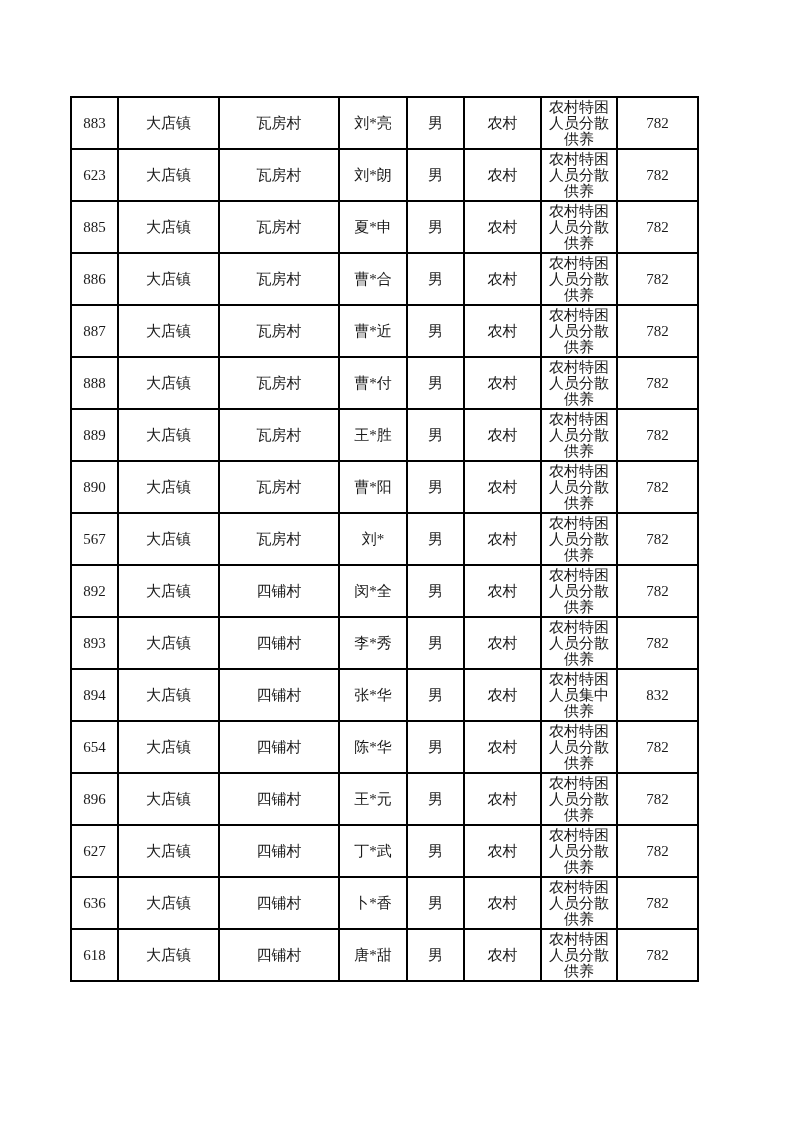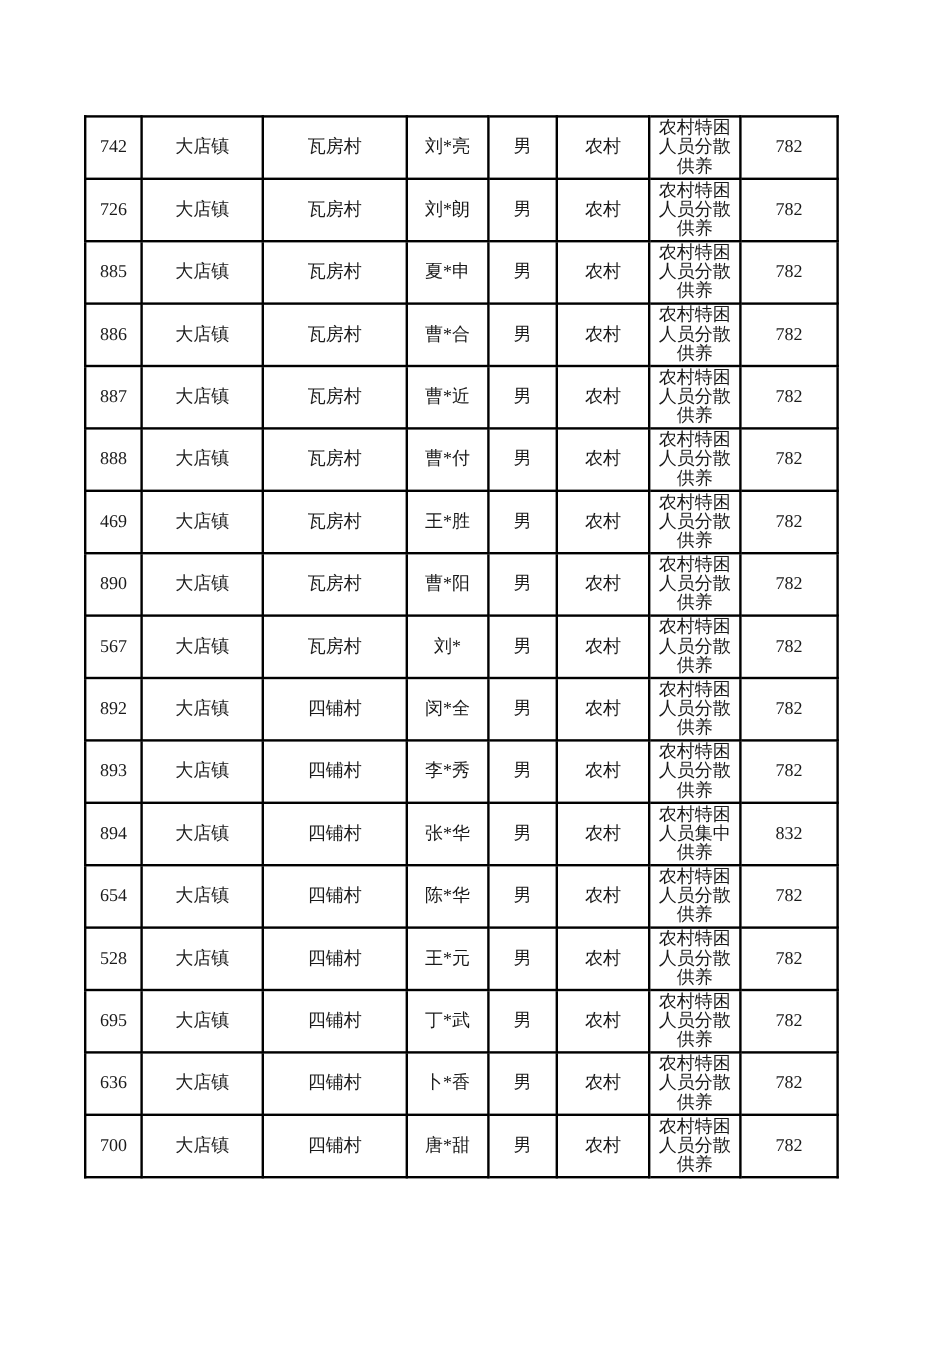--- a/index.html
+++ b/index.html
@@ -50,31 +50,31 @@
       <col style="width:101px">
       <col style="width:120px">
       <col style="width:68px">
       <col style="width:57px">
       <col style="width:77px">
       <col style="width:76px">
       <col style="width:81px">
     </colgroup>
     <tbody>
         <tr>
-          <td>742</td>
+          <td>883</td>
           <td>大店镇</td>
           <td>瓦房村</td>
           <td>刘*亮</td>
           <td>男</td>
           <td>农村</td>
           <td class="support-type">农村特困人员分散供养</td>
           <td>782</td>
         </tr>
         <tr>
-          <td>726</td>
+          <td>623</td>
           <td>大店镇</td>
           <td>瓦房村</td>
           <td>刘*朗</td>
           <td>男</td>
           <td>农村</td>
           <td class="support-type">农村特困人员分散供养</td>
           <td>782</td>
         </tr>
         <tr>
           <td>885</td>
@@ -110,21 +110,21 @@
           <td>888</td>
           <td>大店镇</td>
           <td>瓦房村</td>
           <td>曹*付</td>
           <td>男</td>
           <td>农村</td>
           <td class="support-type">农村特困人员分散供养</td>
           <td>782</td>
         </tr>
         <tr>
-          <td>469</td>
+          <td>889</td>
           <td>大店镇</td>
           <td>瓦房村</td>
           <td>王*胜</td>
           <td>男</td>
           <td>农村</td>
           <td class="support-type">农村特困人员分散供养</td>
           <td>782</td>
         </tr>
         <tr>
           <td>890</td>
@@ -180,51 +180,51 @@
           <td>654</td>
           <td>大店镇</td>
           <td>四铺村</td>
           <td>陈*华</td>
           <td>男</td>
           <td>农村</td>
           <td class="support-type">农村特困人员分散供养</td>
           <td>782</td>
         </tr>
         <tr>
-          <td>528</td>
+          <td>896</td>
           <td>大店镇</td>
           <td>四铺村</td>
           <td>王*元</td>
           <td>男</td>
           <td>农村</td>
           <td class="support-type">农村特困人员分散供养</td>
           <td>782</td>
         </tr>
         <tr>
-          <td>695</td>
+          <td>627</td>
           <td>大店镇</td>
           <td>四铺村</td>
           <td>丁*武</td>
           <td>男</td>
           <td>农村</td>
           <td class="support-type">农村特困人员分散供养</td>
           <td>782</td>
         </tr>
         <tr>
           <td>636</td>
           <td>大店镇</td>
           <td>四铺村</td>
           <td>卜*香</td>
           <td>男</td>
           <td>农村</td>
           <td class="support-type">农村特困人员分散供养</td>
           <td>782</td>
         </tr>
         <tr>
-          <td>700</td>
+          <td>618</td>
           <td>大店镇</td>
           <td>四铺村</td>
           <td>唐*甜</td>
           <td>男</td>
           <td>农村</td>
           <td class="support-type">农村特困人员分散供养</td>
           <td>782</td>
         </tr>
       </tbody>
   </table>

